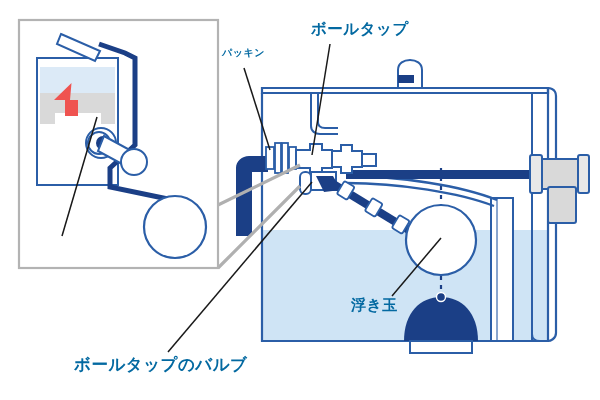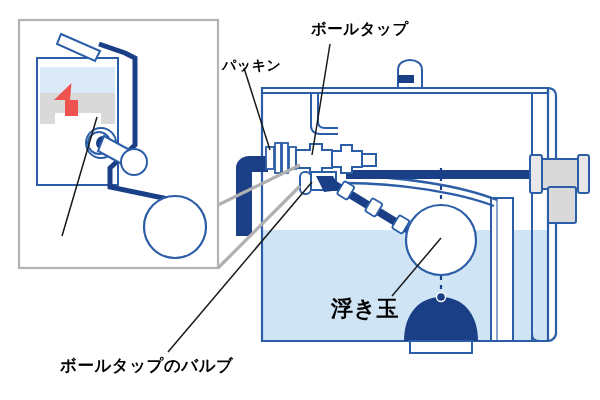--- a/index.html
+++ b/index.html
@@ -4,30 +4,30 @@
 <style>
   html,body{margin:0;padding:0;background:#ffffff;}
   body{width:600px;height:400px;overflow:hidden;
        font-family:"DejaVu Sans","Liberation Sans",sans-serif;}
   #stage{position:relative;width:600px;height:400px;background:#fff;}
   svg{display:block;}
   .lbl{
     position:absolute;
     font-family:"DejaVu Sans","Liberation Sans",sans-serif;
     font-weight:bold;
-    color:#000000;
+    color:#0369a1;
     white-space:nowrap;
     letter-spacing:0.5px;
     line-height:1;
   }
-  #lbl-packing{left:222px;top:48px;font-size:14px;margin-top:10px;}
+  #lbl-packing{left:222px;top:48px;font-size:10px;}
   #lbl-balltap{left:311px;top:22px;font-size:15.5px;}
   #lbl-diaphragm{left:22px;top:241px;font-size:16.5px;}
-  #lbl-balltapvalve{left:60px;top:358px;font-size:16.5px;}
-  #lbl-float{left:331px;top:298px;font-size:22px;}
+  #lbl-balltapvalve{left:74px;top:358px;font-size:16.5px;font-family:Liberation Mono, monospace;}
+  #lbl-float{left:351px;top:298px;font-size:15px;}
 </style>
 </head>
 <body>
 
 <div id="stage">
 
   <svg width="600" height="400" viewBox="0 0 600 400">
 
     <g>
 

